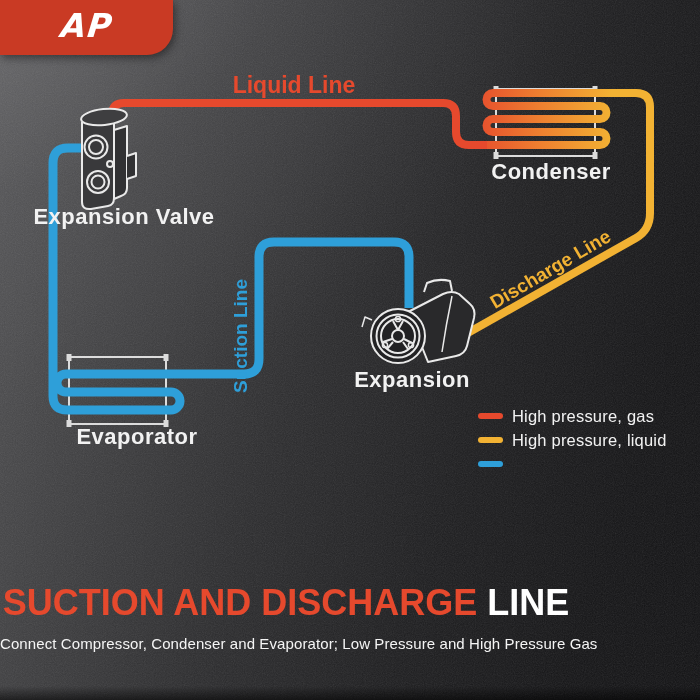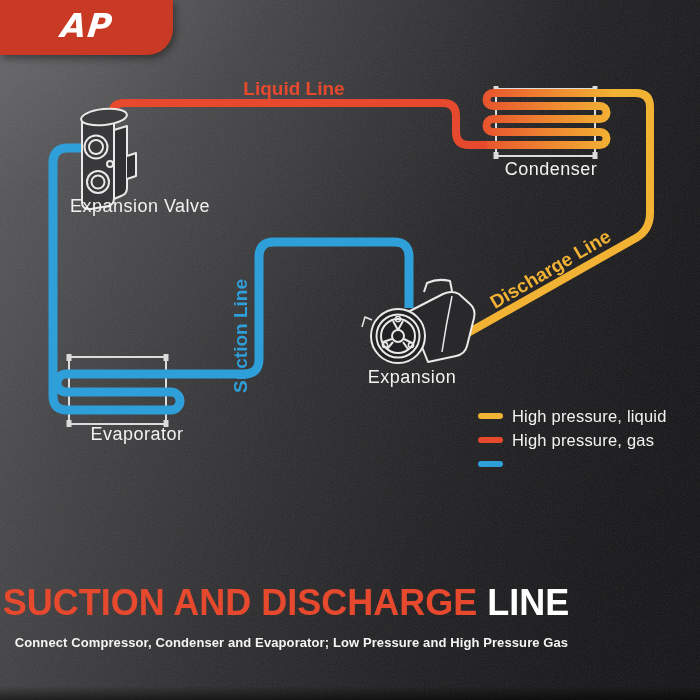--- a/index.html
+++ b/index.html
@@ -20,40 +20,40 @@
     background:#c93a24;border-bottom-right-radius:26px;
     box-shadow:2px 3px 8px rgba(0,0,0,0.45);
     display:flex;align-items:center;justify-content:center;
   }
   .logo{
     color:#fff;font-family:"DejaVu Sans", sans-serif;font-weight:bold;font-style:italic;
     font-size:33px;letter-spacing:1px;transform:skewX(-6deg);padding-bottom:4px;
   }
 
   .lbl{position:absolute;color:#f2f2f2;white-space:nowrap;}
-  .lbl.comp{font-size:18px;font-weight:400;letter-spacing:.5px;transform:translateX(-50%);}
+  .lbl.comp{font-size:22px;font-weight:700;letter-spacing:.5px;transform:translateX(-50%);}
   .lbl.line{font-weight:bold;}
-  .lbl-liquid{left:294px;top:78px;font-size:19px;color:#e6492d;transform:translateX(-50%);}
+  .lbl-liquid{left:294px;top:72px;font-size:23px;color:#e6492d;transform:translateX(-50%);}
   .lbl-suction{left:230px;top:393px;font-size:19px;color:#2e9fd9;transform:rotate(-90deg);transform-origin:0 0;}
   .lbl-discharge{left:492px;top:293px;font-size:19px;color:#f2b233;transform:rotate(-30.5deg);transform-origin:0 50%;}
-  .lbl-expansion{left:124px;top:196px;font-size:19px;margin-left:16px;}
+  .lbl-expansion{left:124px;top:204px;font-size:19px;}
   .lbl-condenser{left:551px;top:159px;}
   .lbl-evaporator{left:137px;top:424px;}
   .lbl-compressor{left:412px;top:367px;font-size:19px;}
 
   .legend{position:absolute;left:478px;top:408px;display:flex;flex-direction:column;gap:8px;}
   .legend-row{display:flex;align-items:center;gap:9px;height:16px;}
   .legend-dash{width:25px;height:6.5px;border-radius:3.5px;flex:0 0 auto;}
   .legend-label{color:#f2f2f2;font-size:16.5px;letter-spacing:.2px;white-space:nowrap;}
 
   .footer{position:absolute;left:0;top:584px;width:572px;text-align:center;}
   .footer-title{font-size:36px;font-weight:bold;letter-spacing:0;line-height:1.05;white-space:nowrap;}
   .t-red{color:#e6492d;}
   .t-white{color:#ffffff;}
-  .footer-subtitle{margin-top:13px;font-size:13px;font-weight:bold;color:#f5f5f5;letter-spacing:.1px;white-space:nowrap;margin-left:11px;}
+  .footer-subtitle{margin-top:13px;font-size:15px;font-weight:normal;color:#f5f5f5;letter-spacing:.1px;white-space:nowrap;}
 </style>
 </head>
 <body>
 
 <div class="stage">
 
   <svg class="noise" width="700" height="700">
     <filter id="grain">
       <feTurbulence type="fractalNoise" baseFrequency="0.9" numOctaves="2" stitchTiles="stitch"></feTurbulence>
       <feColorMatrix type="saturate" values="0"></feColorMatrix>
@@ -123,26 +123,26 @@
   <div class="lbl line lbl-suction">Suction Line</div>
   <div class="lbl line lbl-discharge">Discharge Line</div>
 
   <div class="lbl comp lbl-expansion">Expansion Valve</div>
   <div class="lbl comp lbl-condenser">Condenser</div>
   <div class="lbl comp lbl-evaporator">Evaporator</div>
   <div class="lbl comp lbl-compressor">Expansion</div>
 
   <div class="legend">
     <div class="legend-row">
+      <span class="legend-dash" style="background-color: rgb(230, 73, 45);"></span>
+      <span class="legend-label">High pressure, gas</span>
+    </div>
+    <div class="legend-row">
       <span class="legend-dash" style="background-color: rgb(242, 178, 51);"></span>
       <span class="legend-label">High pressure, liquid</span>
-    </div>
-    <div class="legend-row">
-      <span class="legend-dash" style="background-color: rgb(230, 73, 45);"></span>
-      <span class="legend-label">High pressure, gas</span>
     </div>
     <div class="legend-row">
       <span class="legend-dash" style="background-color: rgb(46, 159, 217);"></span>
     </div>
   </div>
 
   <div class="footer">
     <div class="footer-title">
       <span class="t-red">SUCTION AND DISCHARGE</span>
       <span class="t-white">LINE</span>

